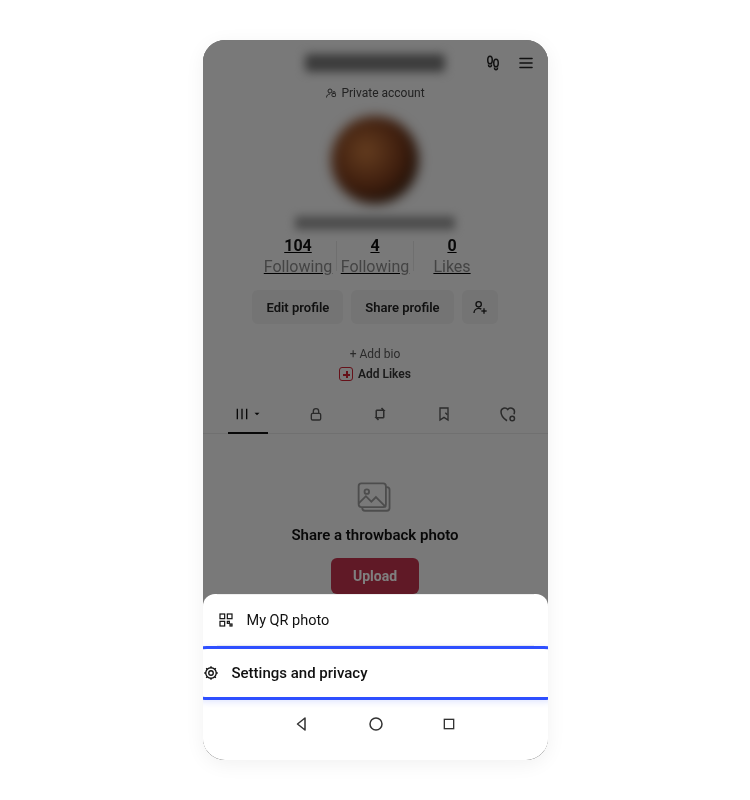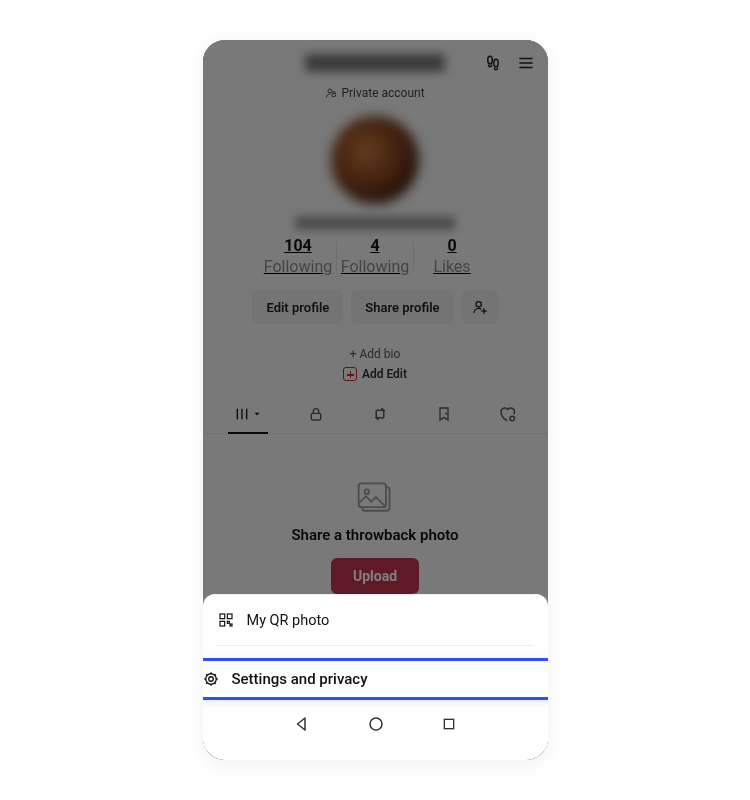--- a/index.html
+++ b/index.html
@@ -138,21 +138,21 @@
     padding: 16px 14px; font-size: 14.5px; color: #111;
   }
   .sheet-sep { height: 1px; background: #eee; margin: 0 14px; }
   .sheet-icon { width: 18px; height: 18px; color: #111; display:flex; align-items:center; justify-content:center; }
   
   .callout {
     position: absolute;
     z-index: 20;
     border: 3px solid #2e4fff;
     border-radius: 26px;
-    height: 42px;
+    height: 54px;
     left: -22px; right: -22px;
     bottom: 60px;
     background: #fff;
     display: flex; align-items: center;
     padding-left: 18px; gap: 12px;
     box-shadow: 0 2px 6px rgba(46,79,255,0.15);
     font-size: 15px; font-weight: 500; color: #111;
   }
   
   .sysnav {
@@ -228,21 +228,21 @@
             <path d="M3 21c0-4 3-7 7-7 1.5 0 2.9.4 4 1.1"></path>
             <line x1="18" y1="14" x2="18" y2="22"></line>
             <line x1="14" y1="18" x2="22" y2="18"></line>
           </svg>
       </div>
     </div>
 
     <div class="addbio">+ Add bio</div>
     <div class="addyours-row">
       <span class="addyours-badge"></span>
-      <span>Add Edit</span>
+      <span>Add Likes</span>
     </div>
 
     <div class="tabs">
       <div class="tab active">
         <svg width="16" height="16" viewBox="0 0 24 24" stroke="#111" stroke-width="2" fill="none">
             <line x1="5" y1="4" x2="5" y2="20"></line>
             <line x1="12" y1="4" x2="12" y2="20"></line>
             <line x1="19" y1="4" x2="19" y2="20"></line>
           </svg>
         <svg width="10" height="10" viewBox="0 0 24 24" fill="#111" style="margin-left:2px">

